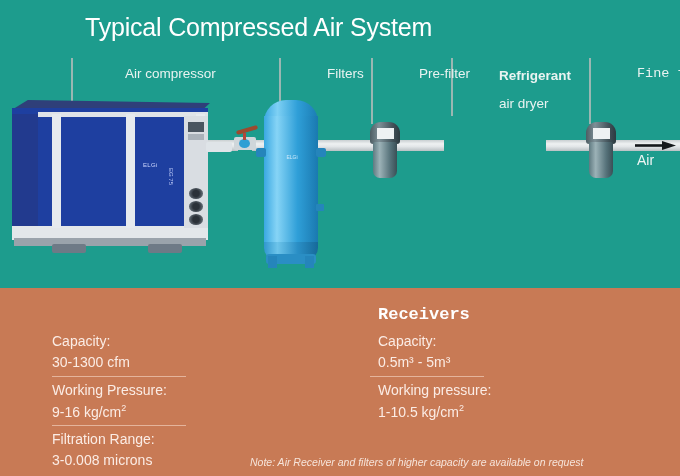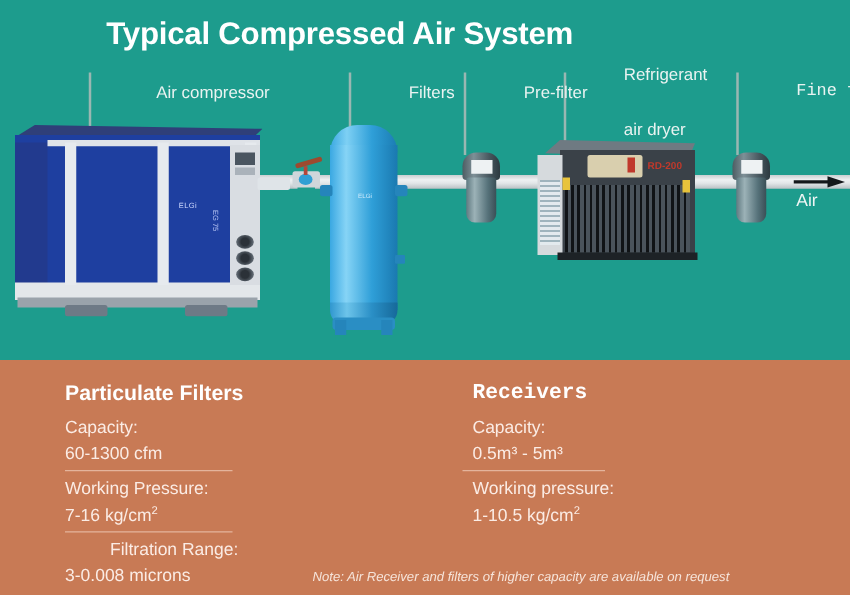--- a/index.html
+++ b/index.html
@@ -13,21 +13,21 @@
 
   
   #diagram{
     position:absolute;left:0;top:0;width:680px;height:288px;
     background:#1d9c8d;overflow:hidden;
   }
 
   
   #title{
     position:absolute;left:85px;top:13px;
-    font-size:25px;font-weight:bold;color:#ffffff;
+    font-size:25px;font-weight:normal;color:#ffffff;
     letter-spacing:-0.2px;white-space:nowrap;
   }
 
   
   .leader{position:absolute;width:1.5px;background:#9ab7b2;}
 
   
   .callout{
     position:absolute;color:#e9f3f1;font-size:13.5px;
     line-height:15px;white-space:nowrap;margin-left:40px;
@@ -148,21 +148,21 @@
 
     <div class="leader" style="left:71px;top:58px;height:58px;"></div>
     <div class="leader" style="left:279px;top:58px;height:44px;"></div>
     <div class="leader" style="left:371px;top:58px;height:66px;"></div>
     <div class="leader" style="left:451px;top:58px;height:58px;"></div>
     <div class="leader" style="left:589px;top:58px;height:66px;"></div>
 
     <div class="callout" style="left:85px;top:66px;">Air compressor</div>
     <div class="callout" style="left:287px;top:66px;">Filters</div>
     <div class="callout" style="left:379px;top:66px;">Pre-filter</div>
-    <div class="callout" style="left:459px;top:52px;">Refrigerant</div>
+    <div class="callout" style="left:459px;top:68px;font-weight:bold;">Refrigerant</div>
     <div class="callout" style="left:459px;top:96px;">air dryer</div>
     <div class="callout" style="left:597px;top:66px;font-family:Liberation Mono, monospace;">Fine filter</div>
 
     <div class="pipe" style="left:196px;top:140px;width:42px;"></div>
     <div class="pipe" style="left:252px;top:140px;width:24px;"></div>
     <div class="pipe" style="left:312px;top:140px;width:70px;"></div>
     <div class="pipe" style="left:396px;top:140px;width:48px;"></div>
     <div class="pipe" style="left:546px;top:140px;width:54px;"></div>
     <div class="pipe" style="left:610px;top:140px;width:70px;"></div>
 
@@ -214,55 +214,41 @@
       <div class="rc-leg" id="rg2"></div>
       <div id="rc-logo">ELGi</div>
     </div>
 
     <div id="prefilter">
       <div class="flt-cap"></div>
       <div class="flt-label"></div>
       <div class="flt-body"></div>
     </div>
 
-    <div id="dryer">
-      <div id="dr-top"></div>
-      <div id="dr-main"></div>
-      <div id="dr-left"></div>
-      <div id="dr-coil"></div>
-      <div id="dr-grille"></div>
-      <div id="dr-panel"></div>
-      <div id="dr-btn"></div>
-      <div id="dr-model">RD-200</div>
-      <div class="dr-tab" id="dt1"></div>
-      <div class="dr-tab" id="dt2"></div>
-      <div id="dr-base"></div>
-    </div>
 
     <div id="finefilter">
       <div class="flt-cap"></div>
       <div class="flt-label"></div>
       <div class="flt-body"></div>
     </div>
 
   </div>
 
   <div id="specs">
 
-    <div class="spec-head" style="left:52px;top:17px;">Particulate Filters</div>
 
     <div class="spec-line" style="left:52px;top:45px;">Capacity:</div>
-    <div class="spec-line" style="left:52px;top:66px;">60-1300 cfm</div>
+    <div class="spec-line" style="left:52px;top:66px;">30-1300 cfm</div>
     <div class="divider" style="left:52px;top:88px;width:134px;"></div>
 
     <div class="spec-line" style="left:52px;top:94px;">Working Pressure:</div>
-    <div class="spec-line" style="left:52px;top:115px;"><span>7-16 kg/cm</span><span class="sup">2</span></div>
+    <div class="spec-line" style="left:52px;top:115px;"><span>9-16 kg/cm</span><span class="sup">2</span></div>
     <div class="divider" style="left:52px;top:137px;width:134px;"></div>
 
-    <div class="spec-line" style="left:52px;top:143px;margin-left:36px;">Filtration Range:</div>
+    <div class="spec-line" style="left:52px;top:143px;">Filtration Range:</div>
     <div class="spec-line" style="left:52px;top:164px;">3-0.008 microns</div>
 
     <div class="spec-head" style="left:378px;top:17px;font-family:Liberation Mono, monospace;">Receivers</div>
 
     <div class="spec-line" style="left:378px;top:45px;">Capacity:</div>
     <div class="spec-line" style="left:378px;top:66px;">0.5m³ - 5m³</div>
     <div class="divider" style="left:370px;top:88px;width:114px;"></div>
 
     <div class="spec-line" style="left:378px;top:94px;">Working pressure:</div>
     <div class="spec-line" style="left:378px;top:115px;"><span>1-10.5 kg/cm</span><span class="sup">2</span></div>

